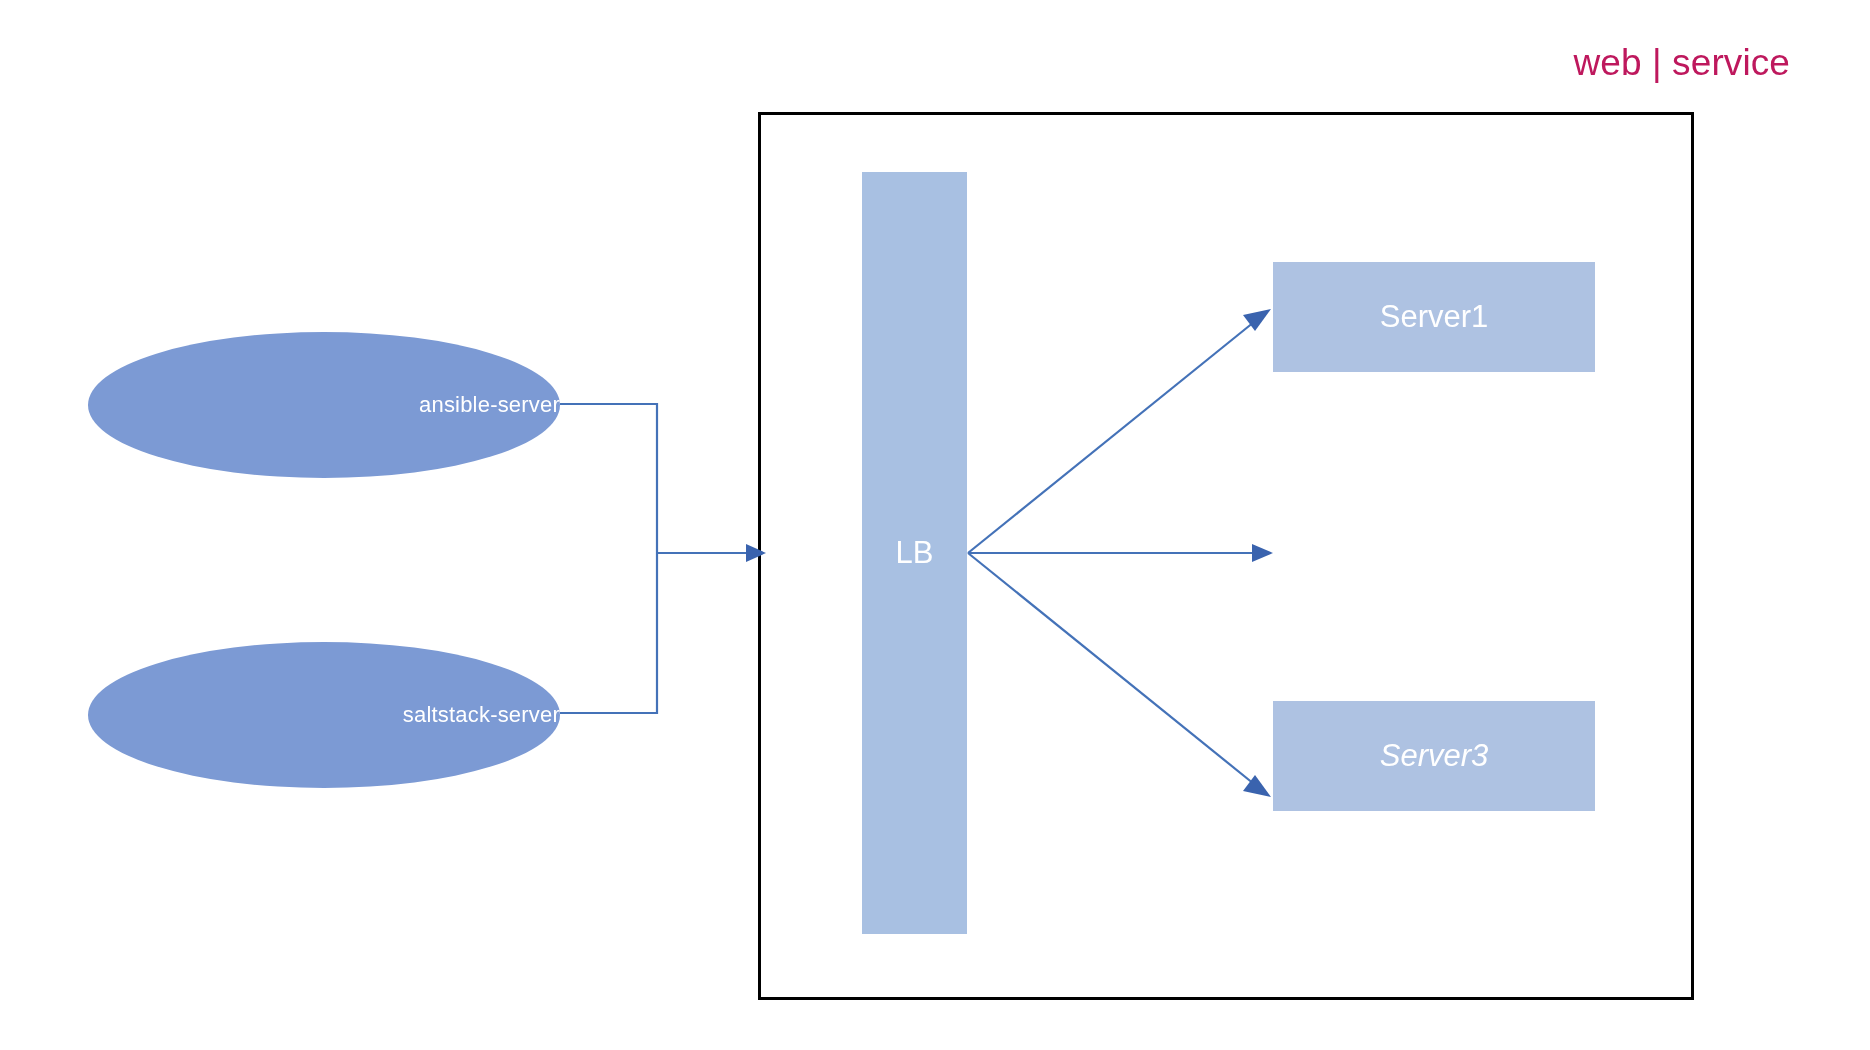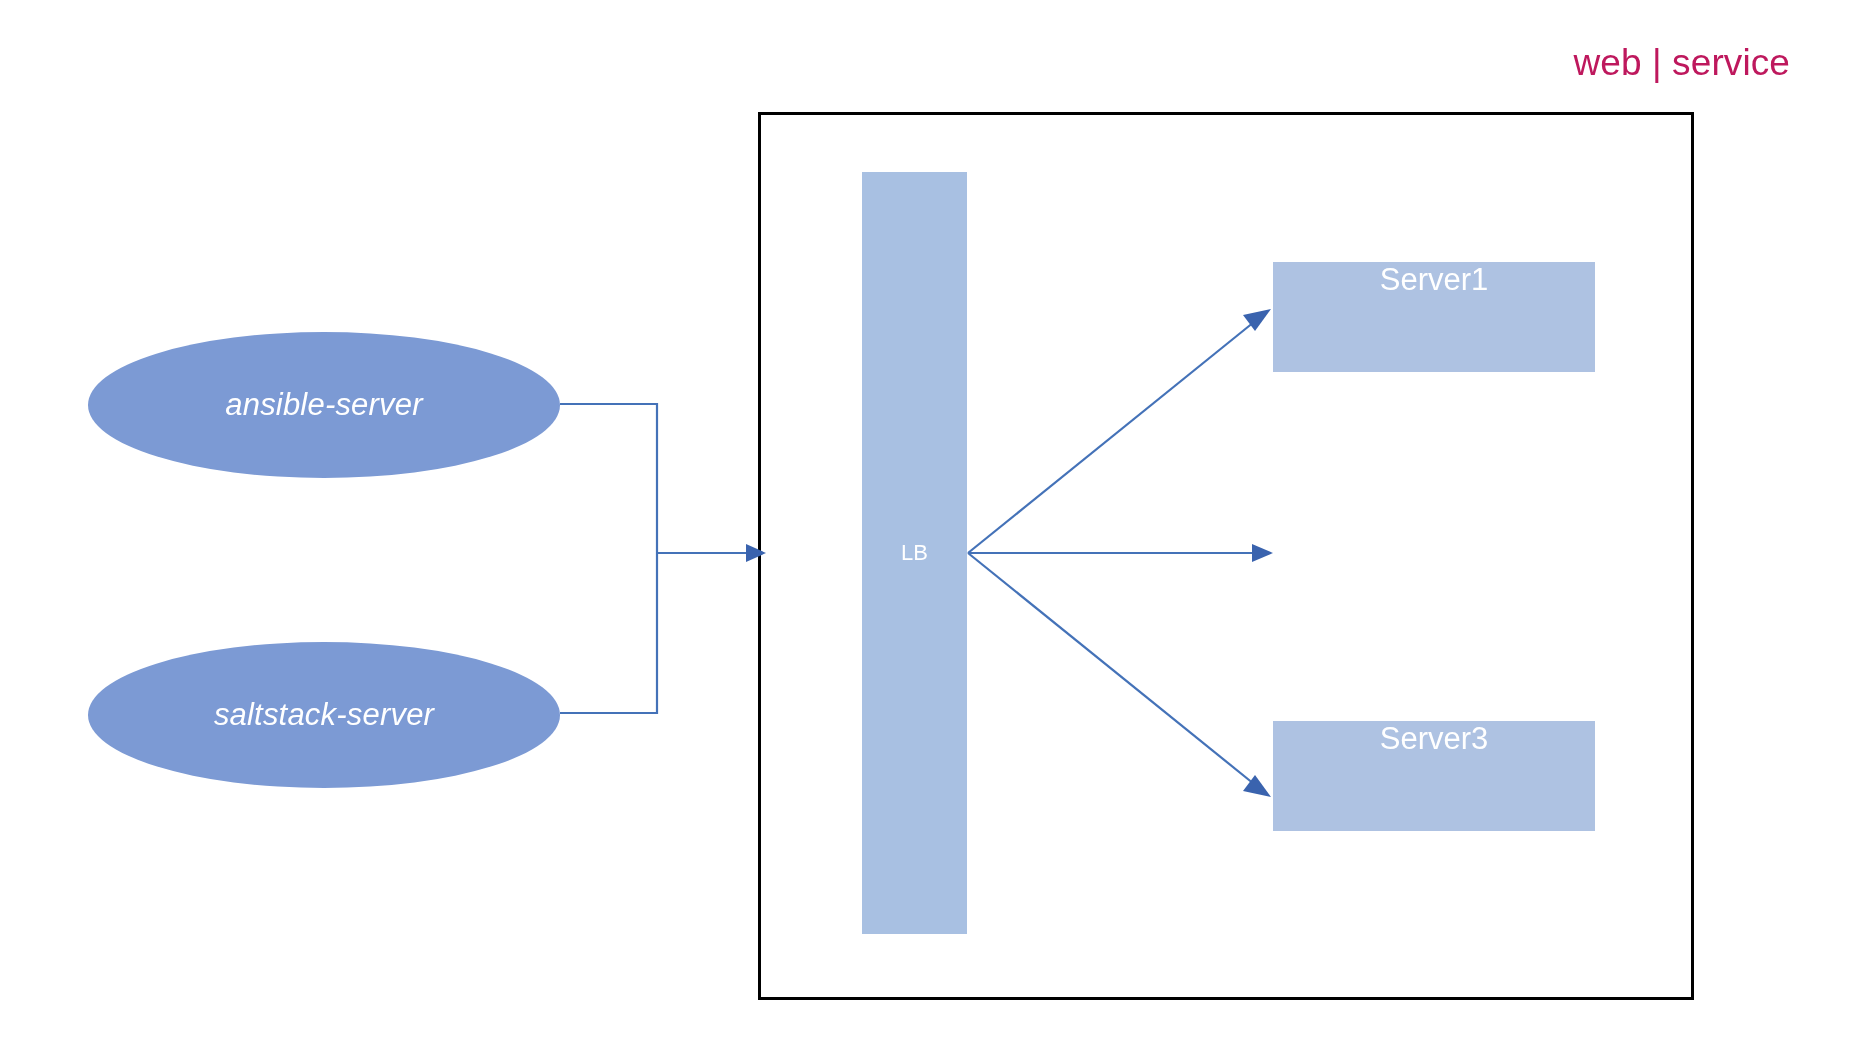--- a/index.html
+++ b/index.html
@@ -45,59 +45,58 @@
   }
   
   .node-ellipse {
     position: absolute;
     width: 472px;
     height: 146px;
     border-radius: 50%;
     background: #7C9AD4;
     display: flex;
     align-items: center;
-    justify-content: center;
+    justify-content: flex-end;
     color: #ffffff;
-    font-size: 31px;
+    font-size: 22px;
     letter-spacing: 0.2px;
-    font-style: italic;
   }
   #ellipse-ansible { left: 88px; top: 332px; }
   #ellipse-saltstack { left: 88px; top: 642px; }
 
   
   .lb-bar {
     position: absolute;
     left: 862px;
     top: 172px;
     width: 105px;
     height: 762px;
     background: #A8C0E2;
     display: flex;
     align-items: center;
     justify-content: center;
     color: #ffffff;
-    font-size: 22px;
+    font-size: 31px;
   }
   
   .server-box {
     position: absolute;
     left: 1273px;
     width: 322px;
     height: 110px;
     background: #AEC2E2;
     display: flex;
-    align-items: flex-start;
+    align-items: center;
     justify-content: center;
     color: #ffffff;
     font-size: 31px;
   }
   #server-box-1 { top: 262px; }
   #server-box-2 { top: 498px; }
-  #server-box-3 { top: 721px; }
+  #server-box-3 { top: 701px; font-style: italic; }
 
   
   #connectors {
     position: absolute;
     left: 0;
     top: 0;
     width: 1870px;
     height: 1050px;
     pointer-events: none;
   }

